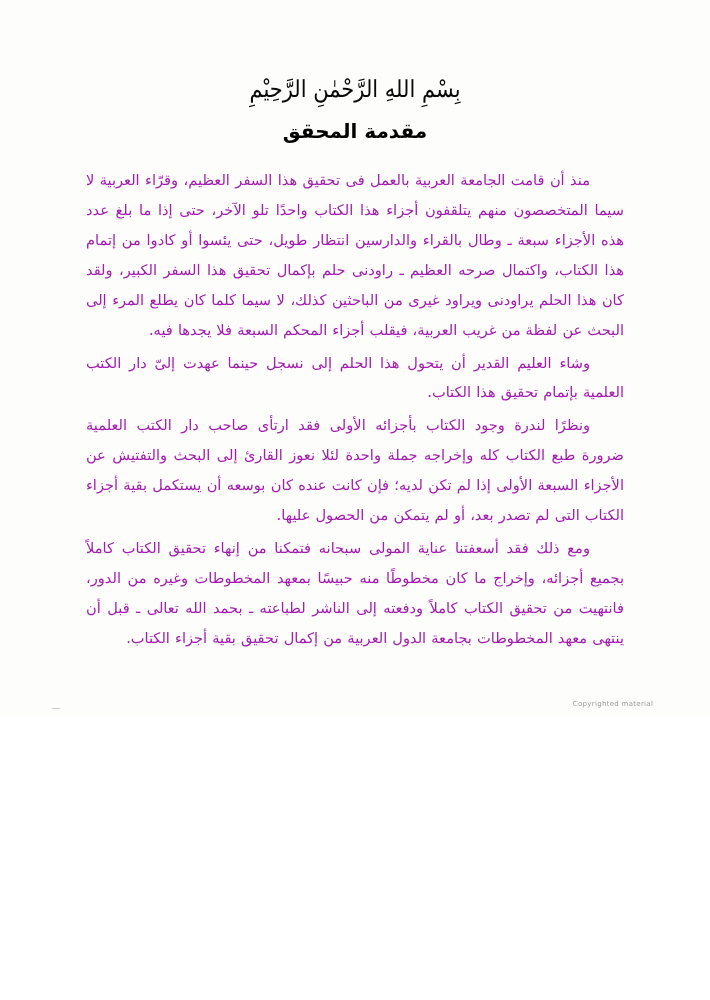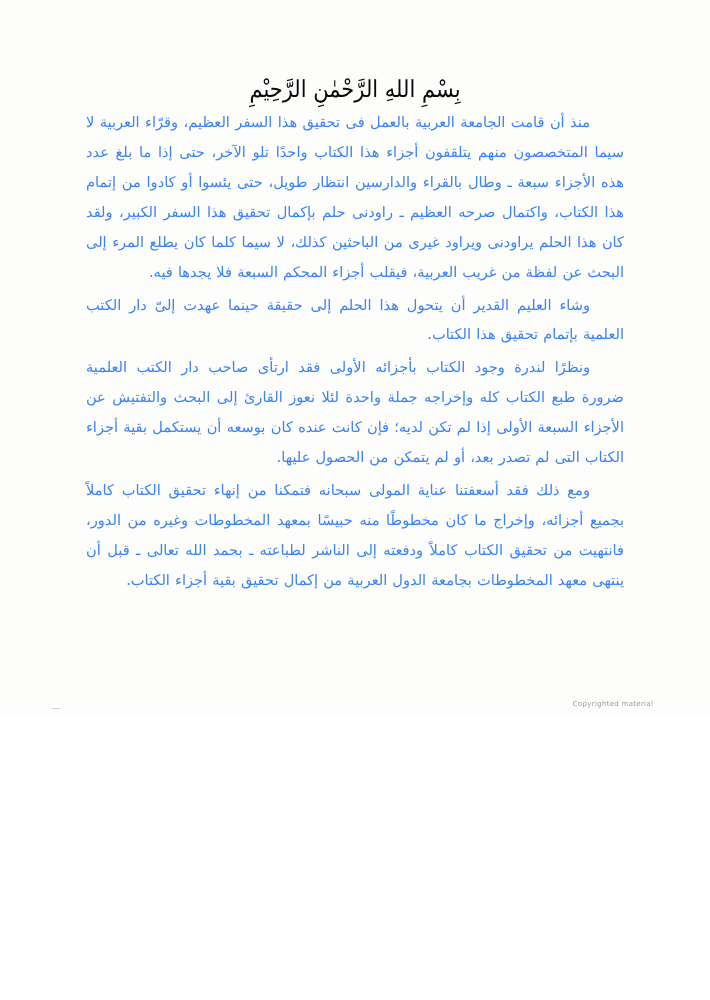--- a/index.html
+++ b/index.html
@@ -55,21 +55,21 @@
   }
   p.para {
     direction: rtl;
     text-align: justify;
     text-align-last: right;
     font-size: 14.6px;
     line-height: 2.05;
     margin: 0 0 3px 0;
     text-indent: 34px;
     word-spacing: 0.5px;
-    color: #3b82f6;
+    color: #a21caf;
   }
   p.para:last-of-type {
     margin-bottom: 0;
   }
   .footer-note {
     position: absolute;
     bottom: 8px;
     left: 0;
     right: 0;
     text-align: center;
@@ -93,23 +93,24 @@
   }
 </style>
 </head>
 <body>
 
 <div class="page">
   <div class="content">
 
     <div class="basmala">بِسْمِ اللهِ الرَّحْمٰنِ الرَّحِيْمِ</div>
 
+    <h1 class="title">مقدمة المحقق</h1>
 
     <p class="para">منذ أن قامت الجامعة العربية بالعمل فى تحقيق هذا السفر العظيم، وقرّاء العربية لا سيما المتخصصون منهم يتلقفون أجزاء هذا الكتاب واحدًا تلو الآخر، حتى إذا ما بلغ عدد هذه الأجزاء سبعة ـ وطال بالقراء والدارسين انتظار طويل، حتى يئسوا أو كادوا من إتمام هذا الكتاب، واكتمال صرحه العظيم ـ راودنى حلم بإكمال تحقيق هذا السفر الكبير، ولقد كان هذا الحلم يراودنى ويراود غيرى من الباحثين كذلك، لا سيما كلما كان يطلع المرء إلى البحث عن لفظة من غريب العربية، فيقلب أجزاء المحكم السبعة فلا يجدها فيه.</p>
-    <p class="para">وشاء العليم القدير أن يتحول هذا الحلم إلى حقيقة حينما عهدت إلىّ دار الكتب العلمية بإتمام تحقيق هذا الكتاب.</p>
+    <p class="para">وشاء العليم القدير أن يتحول هذا الحلم إلى نسجل حينما عهدت إلىّ دار الكتب العلمية بإتمام تحقيق هذا الكتاب.</p>
     <p class="para">ونظرًا لندرة وجود الكتاب بأجزائه الأولى فقد ارتأى صاحب دار الكتب العلمية ضرورة طبع الكتاب كله وإخراجه جملة واحدة لئلا نعوز القارئ إلى البحث والتفتيش عن الأجزاء السبعة الأولى إذا لم تكن لديه؛ فإن كانت عنده كان بوسعه أن يستكمل بقية أجزاء الكتاب التى لم تصدر بعد، أو لم يتمكن من الحصول عليها.</p>
     <p class="para">ومع ذلك فقد أسعفتنا عناية المولى سبحانه فتمكنا من إنهاء تحقيق الكتاب كاملاً بجميع أجزائه، وإخراج ما كان مخطوطًا منه حبيسًا بمعهد المخطوطات وغيره من الدور، فانتهيت من تحقيق الكتاب كاملاً ودفعته إلى الناشر لطباعته ـ بحمد الله تعالى ـ قبل أن ينتهى معهد المخطوطات بجامعة الدول العربية من إكمال تحقيق بقية أجزاء الكتاب.</p>
 
   </div>
 
   <div class="edge-mark"></div>
 
   <div class="footer-note">
     <span class="fn-inner">Copyrighted material</span>
   </div>

